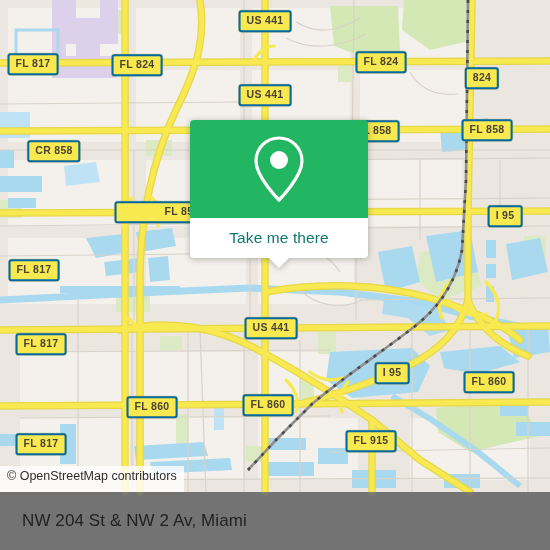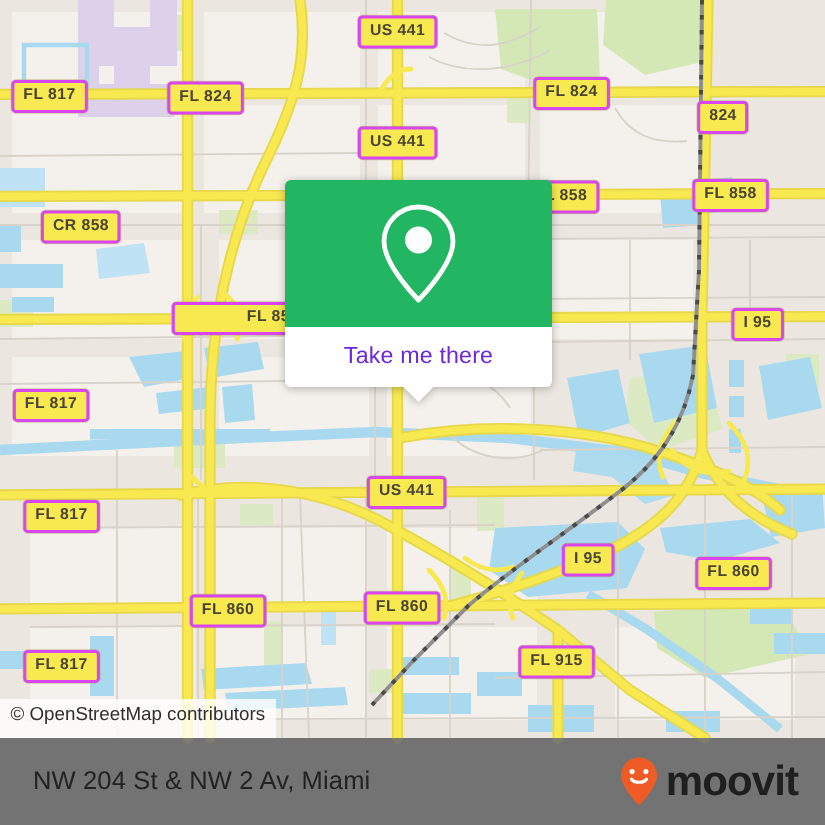--- a/index.html
+++ b/index.html
@@ -11,21 +11,21 @@
   #app{position:relative;width:550px;height:550px;overflow:hidden;background:#fff;}
 
   
   .map{position:absolute;left:0;top:0;width:550px;height:492px;overflow:hidden;background:#f3efe9;}
   .map-svg{position:absolute;left:0;top:0;width:550px;height:492px;}
 
   
   .shield{
     position:absolute;
     background:#f7e94f;
-    border:2px solid #d946ef;
+    border:2px solid #0369a1;
     border-radius:3px;
     color:#4a4432;
     font-weight:bold;
     font-size:10.5px;
     letter-spacing:0.3px;
     line-height:1;
     padding:3px 6px 4px 6px;
     white-space:nowrap;
     box-shadow:0 0 0 0.5px rgba(180,170,90,0.55);
     transform:translate(-50%,-50%);
@@ -52,21 +52,21 @@
     display:flex;align-items:center;justify-content:center;
   }
   .popup-foot{
     background:#ffffff;
     height:40px;
     border-radius:0 0 4px 4px;
     display:flex;align-items:center;justify-content:center;
     position:relative;
   }
   .popup-foot-label{
-    font-size:15.5px;color:#6d28d9;letter-spacing:0.1px;
+    font-size:15.5px;color:#0f766e;letter-spacing:0.1px;
   }
   .popup-tail{
     position:absolute;left:50%;bottom:-10px;transform:translateX(-50%);
     width:0;height:0;
     border-left:11px solid transparent;
     border-right:11px solid transparent;
     border-top:11px solid #ffffff;
   }
 
   
@@ -340,25 +340,16 @@
       </div>
     </div>
   </div>
 
   <div class="footer">
     <svg class="footer-map" viewBox="0 0 550 550">
       <use href="#map-content"></use>
     </svg>
     <div class="footer-inner">
       <div class="footer-title">NW 204 St &amp; NW 2 Av, Miami</div>
-      <div class="brand">
-        <svg width="26" height="34" viewBox="0 0 26 34">
-          <path d="M13 1 C6.4 1 1 6.4 1 13 C1 21 13 33 13 33 C13 33 25 21 25 13 C25 6.4 19.6 1 13 1 Z" fill="#ef5b25"></path>
-          <circle cx="8.4" cy="10.4" r="1.7" fill="#ffffff"></circle>
-          <circle cx="17.6" cy="10.4" r="1.7" fill="#ffffff"></circle>
-          <path d="M8 15.4 C9.6 18.2 16.4 18.2 18 15.4" fill="none" stroke="#ffffff" stroke-width="2.1" stroke-linecap="round"></path>
-        </svg>
-        <span class="brand-word">moovit</span>
-      </div>
     </div>
   </div>
 
 </div>
 
 </body></html>

